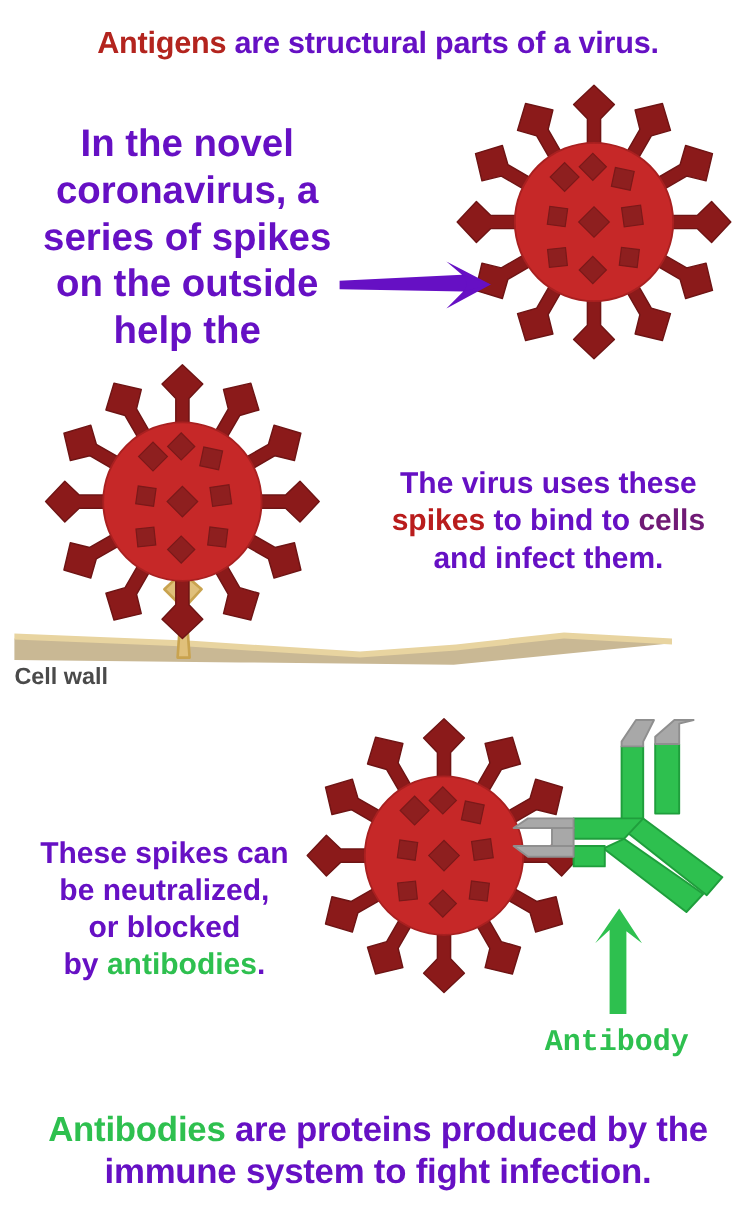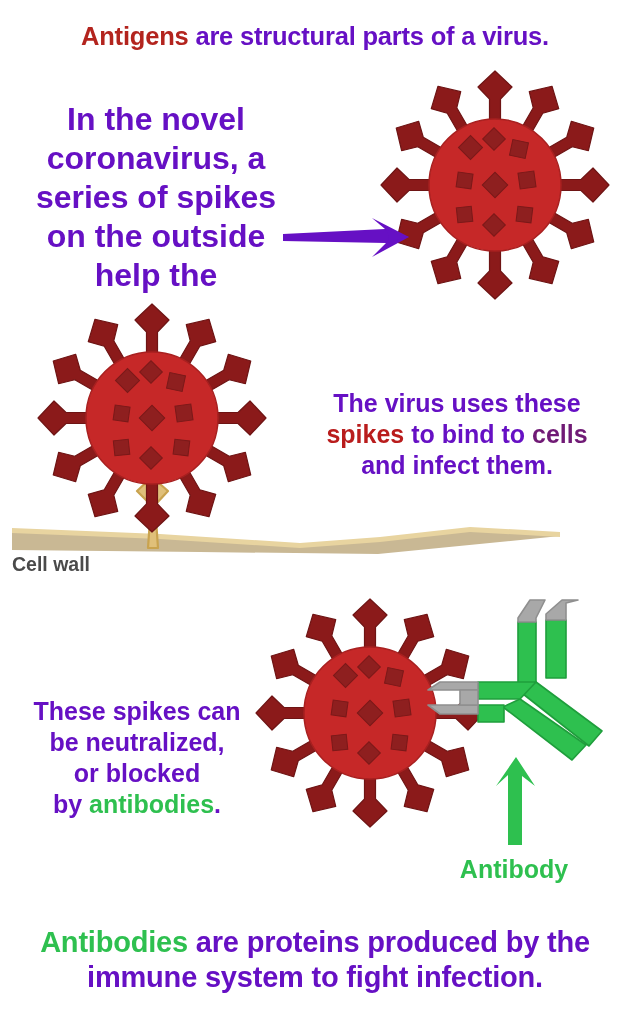--- a/index.html
+++ b/index.html
@@ -32,21 +32,21 @@
     font-size:25px;line-height:1.24;margin-top:35px;
   }
   #neutralize-text{
     top:658px;left:6px;width:262px;text-align:center;
     font-size:25px;line-height:1.24;margin-top:38px;
   }
   #cellwall-label{
     top:553px;left:12px;font-size:19.5px;
   }
   #antibody-label{
-    top:855px;left:398px;width:232px;text-align:center;font-size:25px;
+    top:855px;left:398px;width:232px;text-align:center;font-size:25px;font-family:Liberation Mono, monospace;
   }
   #footer-text{
     top:925px;left:0;width:630px;text-align:center;
     font-size:29px;line-height:1.22;letter-spacing:-0.2px;
   }
 
   .svg-layer{position:absolute;top:0;left:0;width:630px;height:1024px;pointer-events:none;}
 </style>
 </head>
 <body>

